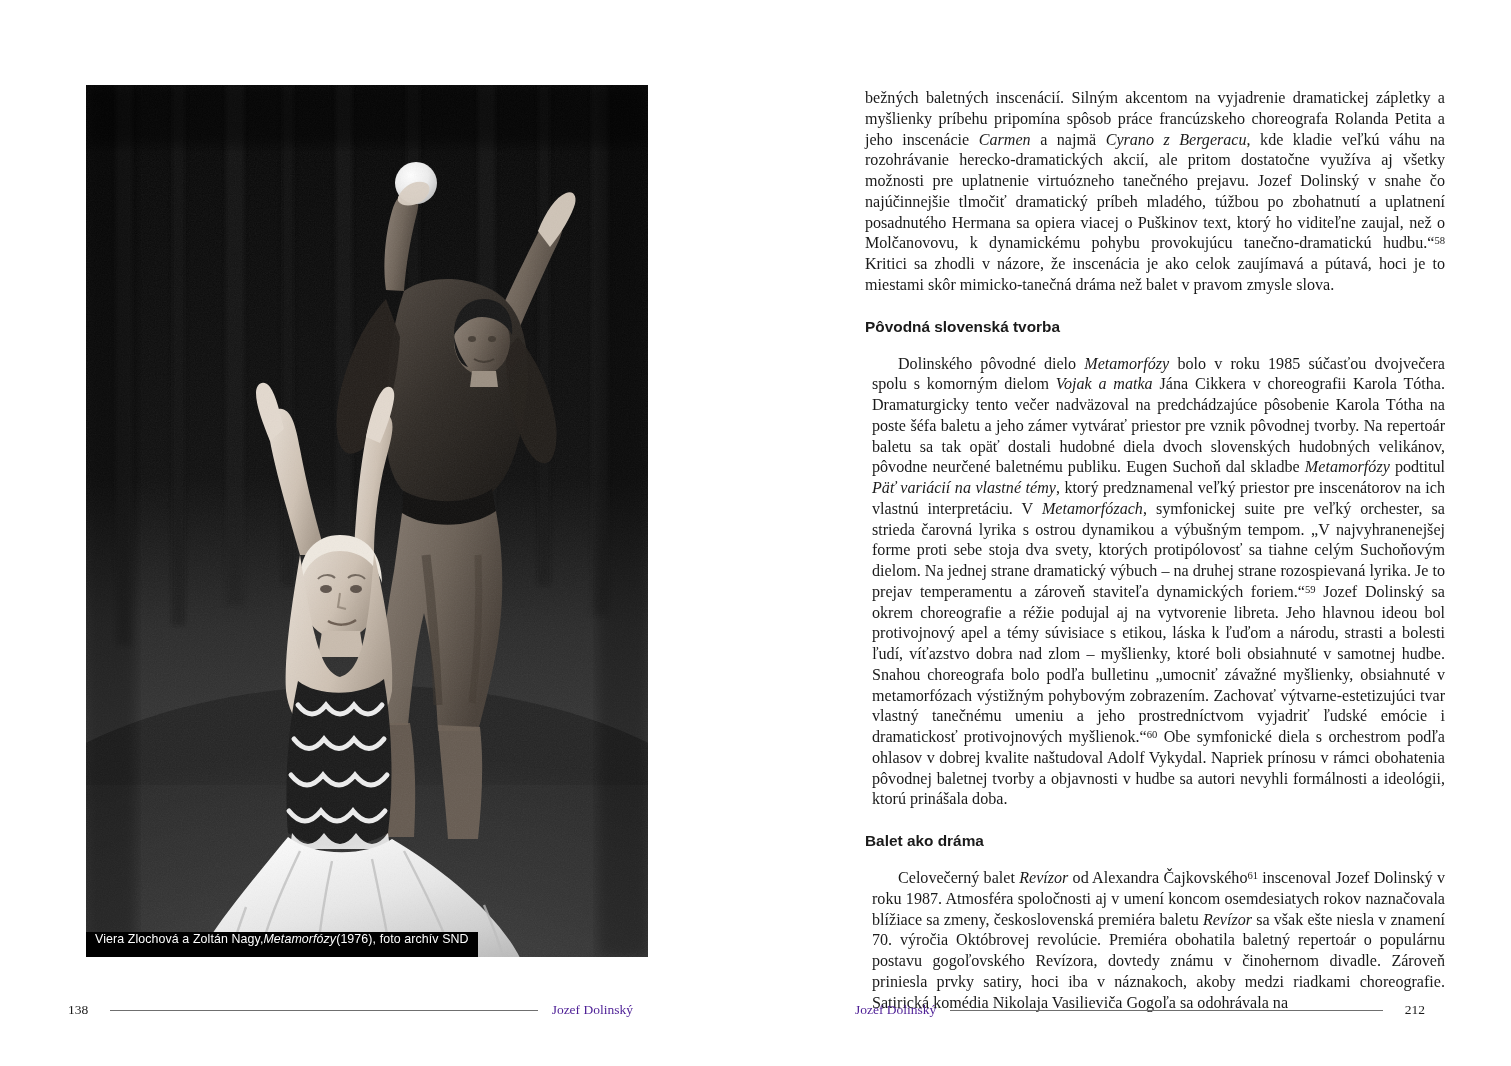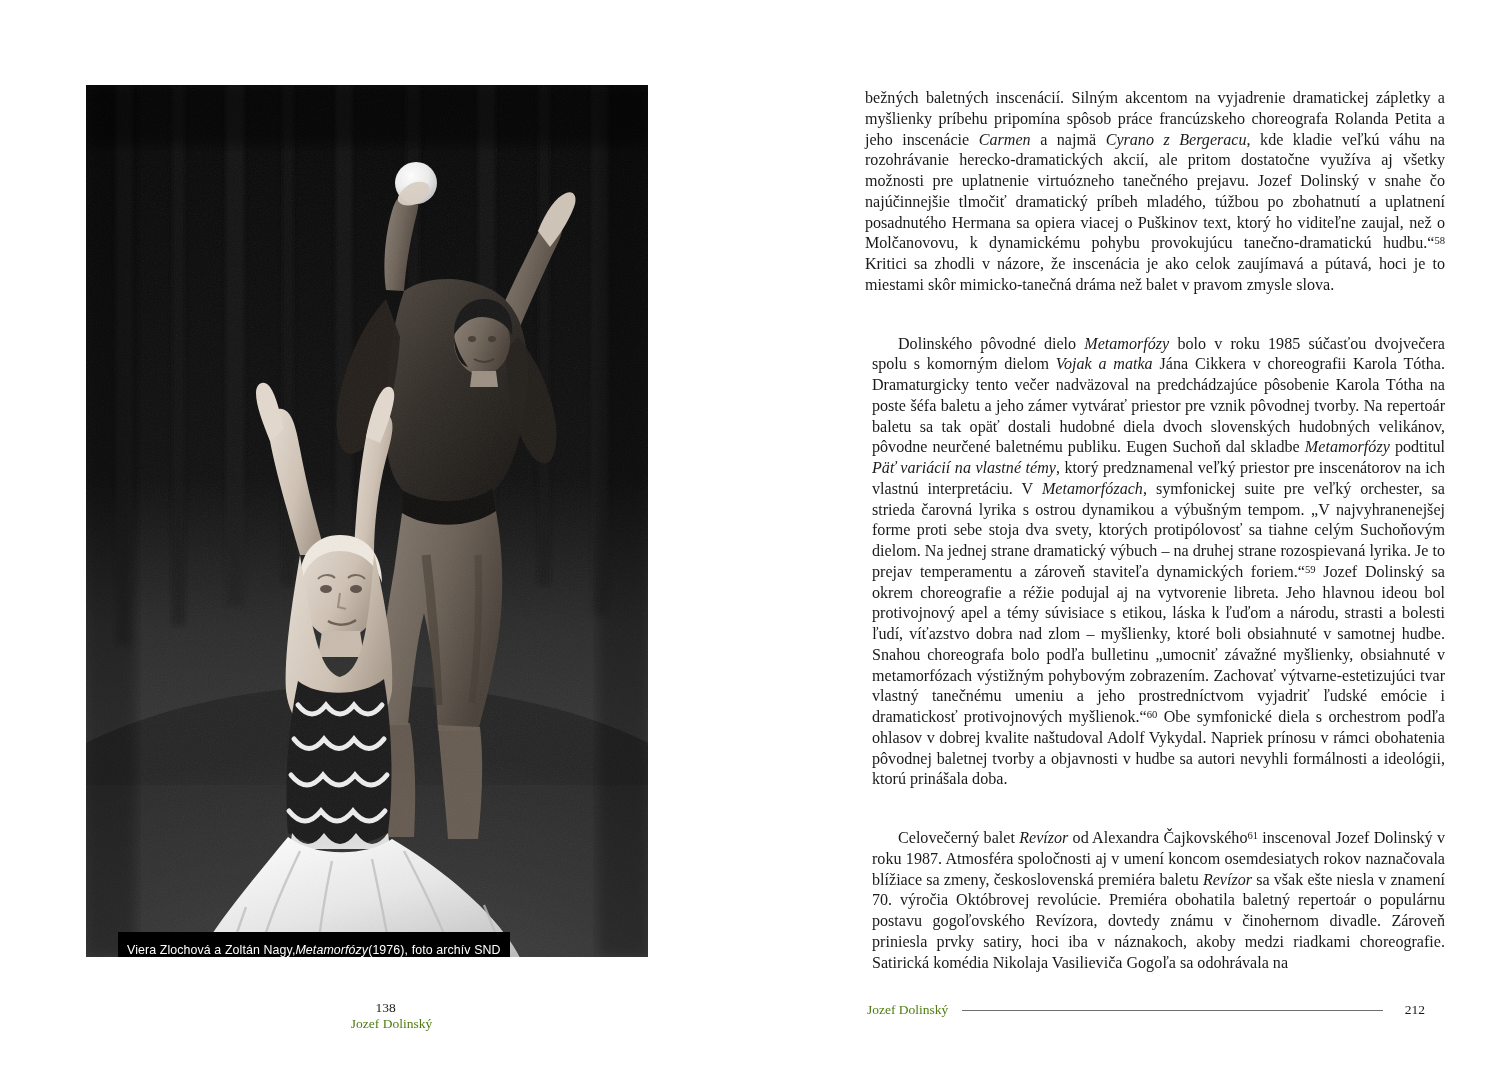--- a/index.html
+++ b/index.html
@@ -52,30 +52,29 @@
     position: absolute;
     inset: 0;
     display: block;
   }
   .photo-caption {
     position: absolute;
     left: 86px;
     top: 932px;
     height: 25px;
     display: flex;
-    align-items: flex-end;
+    align-items: flex-start;
     background: #000000;
     color: #ffffff;
     padding: 0 9px 0 9px;
     font-family: "Liberation Sans", sans-serif;
     font-size: 12.4px;
     letter-spacing: 0.1px;
     white-space: nowrap;
     z-index: 4;
-    margin-left: 32px;
   }
   .photo-caption .cap-italic {
     font-style: italic;
   }
 
   
   .text-col {
     position: absolute;
     left: 110px;
     top: 88px;
@@ -107,52 +106,50 @@
   .gap-before-heading { height: 21px; }
   .gap-after-heading  { height: 17px; }
 
   em.ti { font-style: italic; }
   sup.fn {
     font-size: 0.66em;
     vertical-align: 0.42em;
     line-height: 0;
   }
   .footer-left {
-    left: 103px;
+    left: 68px;
     top: 1000px;
     width: 565px;
     position: absolute;
     height: 20px;
     display: flex;
     align-items: center;
     gap: 0;
-    flex-direction: column;
   }
   .footer-right {
     left: 855px;
     top: 1000px;
     width: 570px;
     position: absolute;
     height: 20px;
     display: flex;
     align-items: center;
   }
   .folio {
     font-family: "Liberation Serif", serif;
     font-size: 13.5px;
     color: #1a1a1a;
     flex: 0 0 auto;
   }
   .running-head {
     font-family: "Liberation Serif", serif;
     font-size: 13.5px;
-    color: #4d7c0f;
+    color: #4c1d95;
     flex: 0 0 auto;
     white-space: nowrap;
-    margin-left: 12px;
   }
   .rule {
     height: 1px;
     background: #6f6f6f;
     flex: 1 1 auto;
   }
   .footer-left .rule { margin: 0 14px 0 22px; }
   .footer-right .rule { margin: 0 22px 0 14px; }
 </style>
 </head>
@@ -344,25 +341,27 @@
     </div>
   </div>
 
   <div class="page-right">
 
     <div class="text-col">
 
       <p class="para first">bežných baletných inscenácií. Silným akcentom na vyjadrenie dramatickej zápletky a myšlienky príbehu pripomína spôsob práce francúzskeho choreografa Rolanda Petita a jeho inscenácie <em class="ti">Carmen</em> a najmä <em class="ti">Cyrano z Bergeracu</em>, kde kladie veľkú váhu na rozohrávanie herecko-dramatických akcií, ale pritom dostatočne využíva aj všetky možnosti pre uplatnenie virtuózneho tanečného prejavu. Jozef Dolinský v snahe čo najúčinnejšie tlmočiť dramatický príbeh mladého, túžbou po zbohatnutí a uplatnení posadnutého Hermana sa opiera viacej o Puškinov text, ktorý ho viditeľne zaujal, než o Molčanovovu, k dynamickému pohybu provokujúcu tanečno-dramatickú hudbu.“<sup class="fn">58</sup> Kritici sa zhodli v názore, že inscenácia je ako celok zaujímavá a pútavá, hoci je to miestami skôr mimicko-tanečná dráma než balet v pravom zmysle slova.</p>
 
       <div class="gap-before-heading"></div>
+      <h2 class="heading">Pôvodná slovenská tvorba</h2>
       <div class="gap-after-heading"></div>
 
       <p class="para indent">Dolinského pôvodné dielo <em class="ti">Metamorfózy</em> bolo v roku 1985 súčasťou dvojvečera spolu s komorným dielom <em class="ti">Vojak a matka</em> Jána Cikkera v choreografii Karola Tótha. Dramaturgicky tento večer nadväzoval na predchádzajúce pôsobenie Karola Tótha na poste šéfa baletu a jeho zámer vytvárať priestor pre vznik pôvodnej tvorby. Na repertoár baletu sa tak opäť dostali hudobné diela dvoch slovenských hudobných velikánov, pôvodne neurčené baletnému publiku. Eugen Suchoň dal skladbe <em class="ti">Metamorfózy</em> podtitul <em class="ti">Päť variácií na vlastné témy</em>, ktorý predznamenal veľký priestor pre inscenátorov na ich vlastnú interpretáciu. V <em class="ti">Metamorfózach</em>, symfonickej suite pre veľký orchester, sa strieda čarovná lyrika s ostrou dynamikou a výbušným tempom. „V najvyhranenejšej forme proti sebe stoja dva svety, ktorých protipólovosť sa tiahne celým Suchoňovým dielom. Na jednej strane dramatický výbuch – na druhej strane rozospievaná lyrika. Je to prejav temperamentu a zároveň staviteľa dynamických foriem.“<sup class="fn">59</sup> Jozef Dolinský sa okrem choreografie a réžie podujal aj na vytvorenie libreta. Jeho hlavnou ideou bol protivojnový apel a témy súvisiace s etikou, láska k ľuďom a národu, strasti a bolesti ľudí, víťazstvo dobra nad zlom – myšlienky, ktoré boli obsiahnuté v samotnej hudbe. Snahou choreografa bolo podľa bulletinu „umocniť závažné myšlienky, obsiahnuté v metamorfózach výstižným pohybovým zobrazením. Zachovať výtvarne-estetizujúci tvar vlastný tanečnému umeniu a jeho prostredníctvom vyjadriť ľudské emócie i dramatickosť protivojnových myšlienok.“<sup class="fn">60</sup> Obe symfonické diela s orchestrom podľa ohlasov v dobrej kvalite naštudoval Adolf Vykydal. Napriek prínosu v rámci obohatenia pôvodnej baletnej tvorby a objavnosti v hudbe sa autori nevyhli formálnosti a ideológii, ktorú prinášala doba.</p>
 
       <div class="gap-before-heading"></div>
+      <h2 class="heading">Balet ako dráma</h2>
       <div class="gap-after-heading"></div>
 
       <p class="para indent">Celovečerný balet <em class="ti">Revízor</em> od Alexandra Čajkovského<sup class="fn">61</sup> inscenoval Jozef Dolinský v roku 1987. Atmosféra spoločnosti aj v umení koncom osemdesiatych rokov naznačovala blížiace sa zmeny, československá premiéra baletu <em class="ti">Revízor</em> sa však ešte niesla v znamení 70. výročia Októbrovej revolúcie. Premiéra obohatila baletný repertoár o populárnu postavu gogoľovského Revízora, dovtedy známu v činohernom divadle. Zároveň priniesla prvky satiry, hoci iba v náznakoch, akoby medzi riadkami choreografie. Satirická komédia Nikolaja Vasilieviča Gogoľa sa odohrávala na</p>
     </div>
 
     <div class="footer-right" style="left:100px; width:570px;">
       <span class="running-head">Jozef Dolinský</span>
       <span class="rule"></span>
       <span class="folio">212</span>
     </div>

